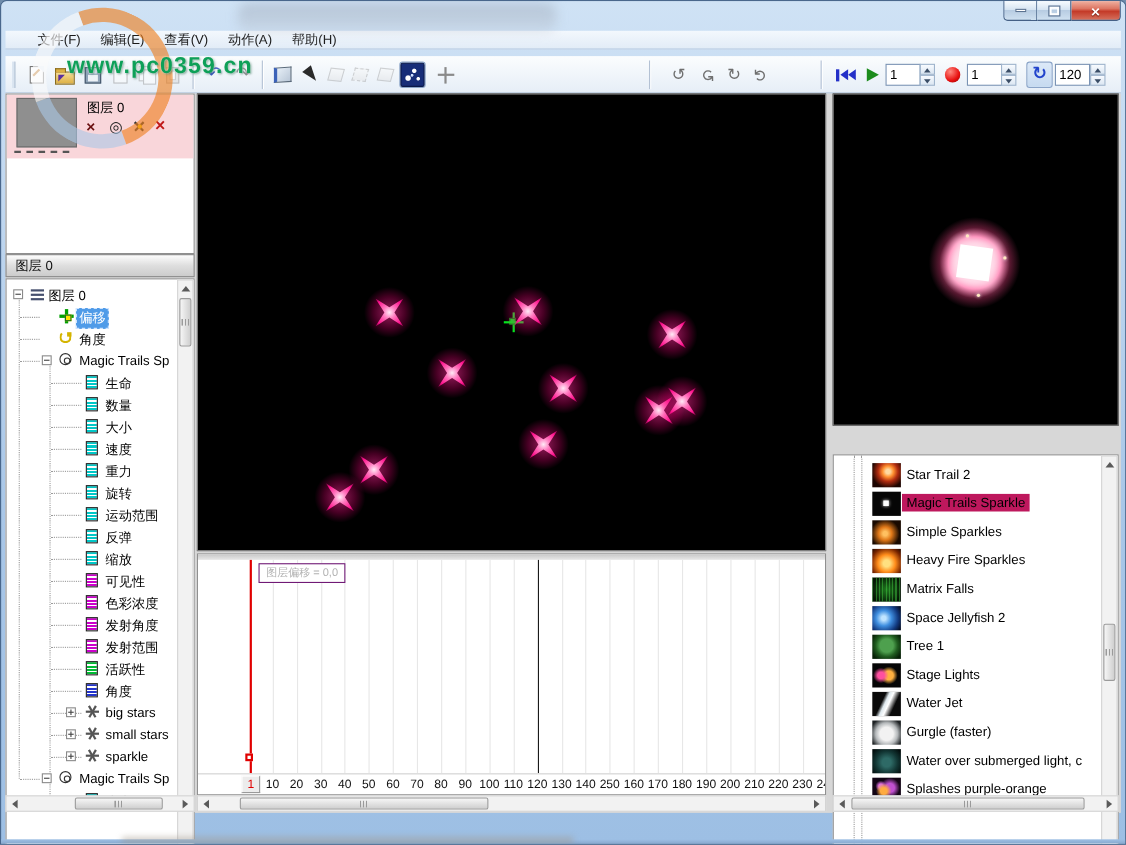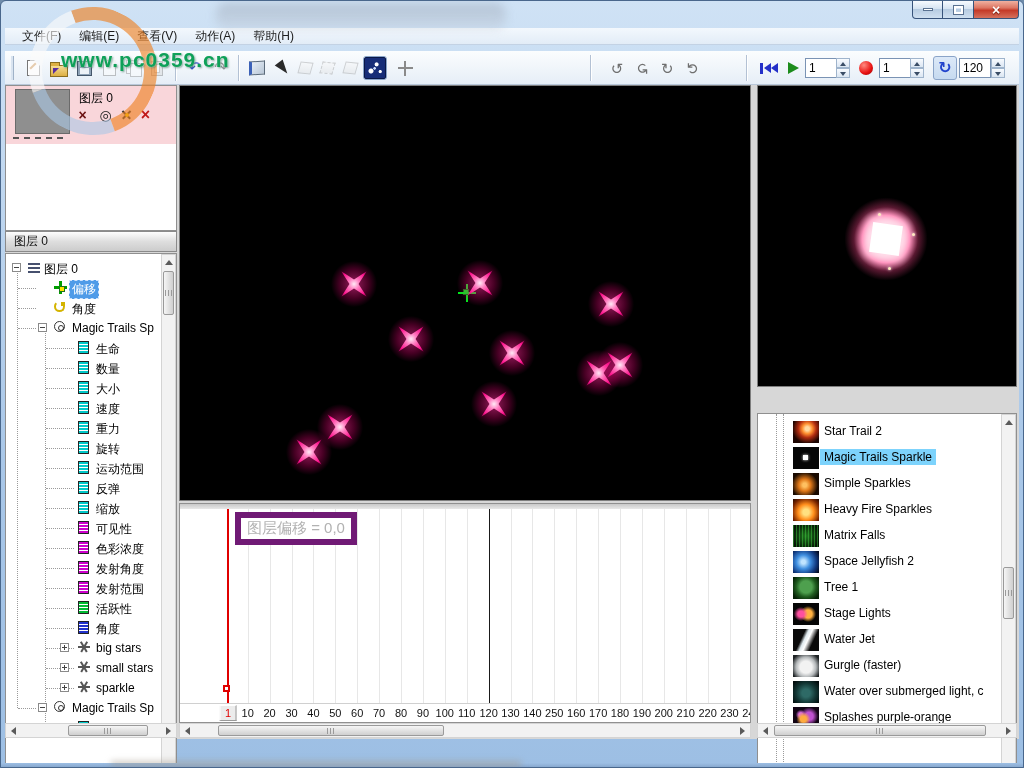--- a/index.html
+++ b/index.html
@@ -19,21 +19,21 @@
     background:linear-gradient(#f7fbff,#d6e4f2 45%,#b7cce2 50%,#cfe0f0);}
   .wbtn.min{width:31px;border-radius:0 0 0 4px;}
   .wbtn.max{width:31px;border-left:none;}
   .wbtn.close{width:45px;border-left:none;border-radius:0 0 4px 0;
     background:linear-gradient(#f0b0a0,#dd7663 40%,#c43a28 55%,#d5705c);}
   .glyph-min{width:10px;height:3px;background:#fff;border:1px solid #5a7291;}
   .glyph-max{width:9px;height:8px;border:2px solid #fff;outline:1px solid #5a7291;background:transparent;}
   .glyph-close{color:#fff;font-size:14px;font-weight:bold;line-height:1;text-shadow:0 1px 1px #6a1408;}
   
   #menubar{position:absolute;left:4px;top:27px;right:4px;height:17px;background:linear-gradient(#f3f8fd,#e2ecf7);
-    border-bottom:1px solid #c3d2e4;display:flex;align-items:center;padding-left:8px;}
+    border-bottom:1px solid #c3d2e4;display:flex;align-items:center;padding-left:20px;}
   .menu-item{font-size:12px;color:#1a1a1a;padding:3px 9px;}
   
   #toolbar{position:absolute;left:4px;top:50px;right:4px;height:34px;
     background:linear-gradient(#fbfdfe,#e6eef7);border-bottom:1px solid #b9c8da;}
   .tbtn{position:absolute;top:5px;width:24px;height:24px;display:flex;align-items:center;justify-content:center;}
   .tbtn.disabled{opacity:.42;filter:grayscale(1);}
   .groove{position:absolute;top:4px;width:2px;height:26px;border-left:1px solid #b3c1d4;border-right:1px solid #ffffff;}
   .grip{position:absolute;top:5px;width:3px;height:24px;border-left:2px solid #d9e4f0;border-right:1px solid #9fb2c8;}
   .i-page{width:13px;height:16px;background:#fff;border:1px solid #777;position:relative;}
   .i-page::after{content:'';position:absolute;right:-1px;top:-1px;border:3px solid;border-color:#e9f0f8 #e9f0f8 transparent transparent;}
@@ -138,39 +138,39 @@
   #preview-particle{position:absolute;width:84px;height:84px;transform:translate(-50%,-50%);
     background:radial-gradient(circle,#ffffff 0 20%, #ffe2ee 27%, #ff8ab8 40%, rgba(255,70,140,.35) 54%, rgba(255,70,140,0) 70%);}
   #preview-particle::before{content:'';position:absolute;left:50%;top:50%;width:30px;height:30px;transform:translate(-50%,-50%) rotate(8deg);background:#fff;box-shadow:0 0 10px 4px #ffd7e6;}
   .pv-spark{position:absolute;width:3px;height:3px;background:#ffe9c0;border-radius:50%;box-shadow:0 0 3px #fff;}
   
   #lib-header{left:752px;top:306px;width:260px;height:20px;}
   #library{left:752px;top:328px;width:260px;height:394px;}
   .lrow{position:absolute;left:0;width:100%;height:26px;}
   .lrow .th{position:absolute;left:35px;top:1px;width:26px;height:22px;}
   .lrow .lbl{position:absolute;left:66px;top:4px;font-size:12px;color:#000;white-space:nowrap;}
-  .lrow.sel .lbl{background:#7dd3fc;padding:1px 4px;margin:-1px -4px;}
+  .lrow.sel .lbl{background:#be185d;padding:1px 4px;margin:-1px -4px;}
   .th-star-trail{background:radial-gradient(circle at 55% 35%, #ffd9a0 0 2px, #ff9030 5px, #b02c10 9px, #1c0400 15px);}
   .th-magic-trails{background:#060606;position:relative;}
   .th-magic-trails::after{content:'';position:absolute;left:10px;top:8px;width:5px;height:5px;background:#fff;box-shadow:0 0 3px #fff;}
   .th-simple-sparkles{background:radial-gradient(circle at 45% 55%, #ffc060 0 2px, #e07818 6px, #190a00 13px);}
   .th-heavy-fire{background:radial-gradient(circle at 50% 60%, #ffe080 0 3px, #ff8c1a 8px, #7a2600 14px, #160500 19px);}
   .th-matrix-falls{background:repeating-linear-gradient(90deg, rgba(70,210,70,.45) 0 1px, transparent 1px 3px), radial-gradient(circle,#1f7a1f 0,#041504 80%);}
   .th-space-jellyfish{background:radial-gradient(circle at 40% 50%, #bfe4ff 0 2px, #3f8fe0 7px, #123a80 13px, #040b20 18px);}
   .th-tree{background:radial-gradient(circle at 50% 45%, #4ea04e 0 6px, #1f5c1f 10px, #062006 15px);}
   .th-stage-lights{background:radial-gradient(circle at 30% 50%, #ff4fa0 0 3px, transparent 7px), radial-gradient(circle at 58% 50%, #ffb040 0 4px, transparent 8px), #050505;}
   .th-water-jet{background:linear-gradient(115deg, transparent 35%, #dfe9ee 45%, #ffffff 55%, transparent 72%), #0a0a0a;}
   .th-gurgle{background:radial-gradient(circle at 50% 55%, #f2f2f2 0 6px, #b4b8ba 10px, #1e2224 15px);}
   .th-water-submerged{background:radial-gradient(circle at 50% 55%, #2e6a66 0 4px, #123634 10px, #020c0c 16px);}
   .th-splashes{background:radial-gradient(circle at 40% 55%, #ffab40 0 3px, transparent 7px), radial-gradient(circle at 62% 42%, #c050d0 0 4px, transparent 9px), radial-gradient(circle at 30% 35%, #e070e0 0 2px, transparent 5px), #120414;}
   
   #timeline{position:absolute;left:174px;top:418px;width:572px;height:220px;background:#fff;border:1px solid #909090;overflow:hidden;}
   #tl-topstrip{position:absolute;left:0;top:0;width:100%;height:5px;background:linear-gradient(#c8c8c8,#e8e8e8);}
   .gridline{position:absolute;top:5px;height:194px;width:1px;background:#e7e7e7;}
-  #tl-label{position:absolute;left:55px;top:8px;border:6px solid #701a75;background:#fff;color:#b2b2b2;font-size:15px;padding:1px 6px;}
+  #tl-label{position:absolute;left:55px;top:8px;border:1px solid #701a75;background:#fff;color:#b2b2b2;font-size:10px;padding:1px 6px;}
   #playhead{position:absolute;top:5px;height:194px;width:2px;background:#e00000;}
   #playhead-handle{position:absolute;width:7px;height:7px;border:2px solid #e00000;background:#fff;}
   #endline{position:absolute;top:5px;height:194px;width:1px;background:#1a1a1a;}
   #ruler{position:absolute;left:0;top:199px;width:100%;height:19px;background:#fff;border-top:1px solid #d0d0d0;}
   .tick{position:absolute;top:3px;transform:translateX(-50%);font-size:11px;color:#111;}
   #frame1-box{position:absolute;top:1px;width:17px;height:16px;transform:translateX(-50%);background:#ececec;
     border:1px solid;border-color:#fff #9a9a9a #9a9a9a #fff;color:#e00000;font-size:11px;display:flex;align-items:center;justify-content:center;}
   
   #statusbar{position:absolute;left:4px;right:4px;bottom:4px;height:24px;background:#f1f1f1;border-top:1px solid #cdcdcd;font-size:12px;color:#222;}
   #status-ready{position:absolute;left:8px;top:5px;}

